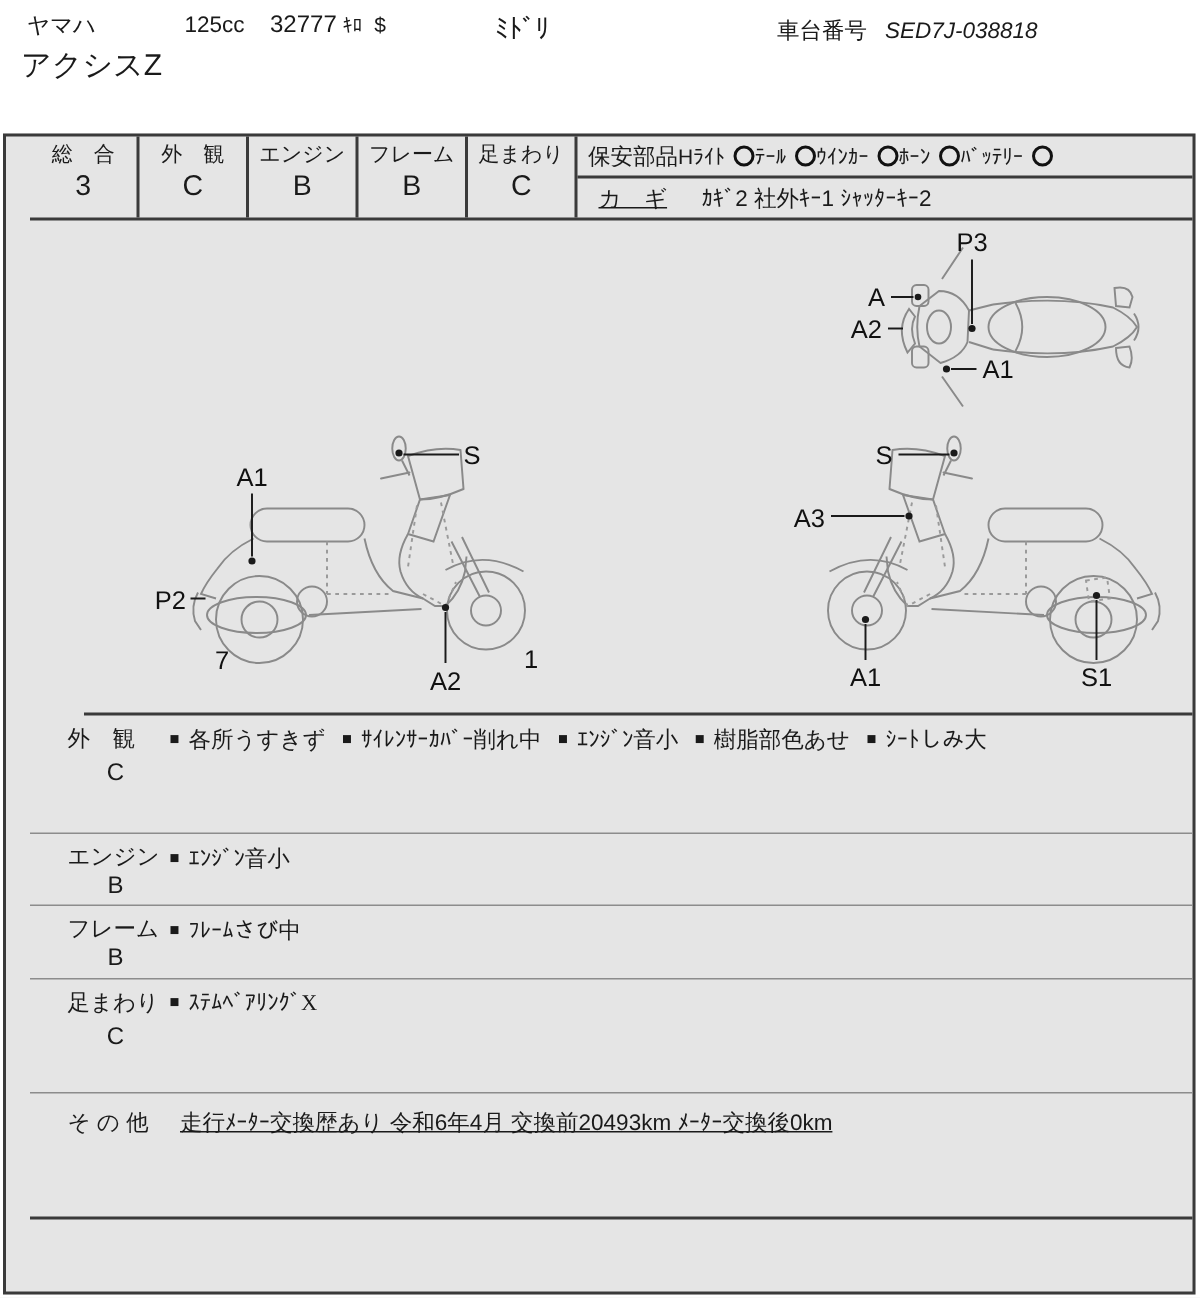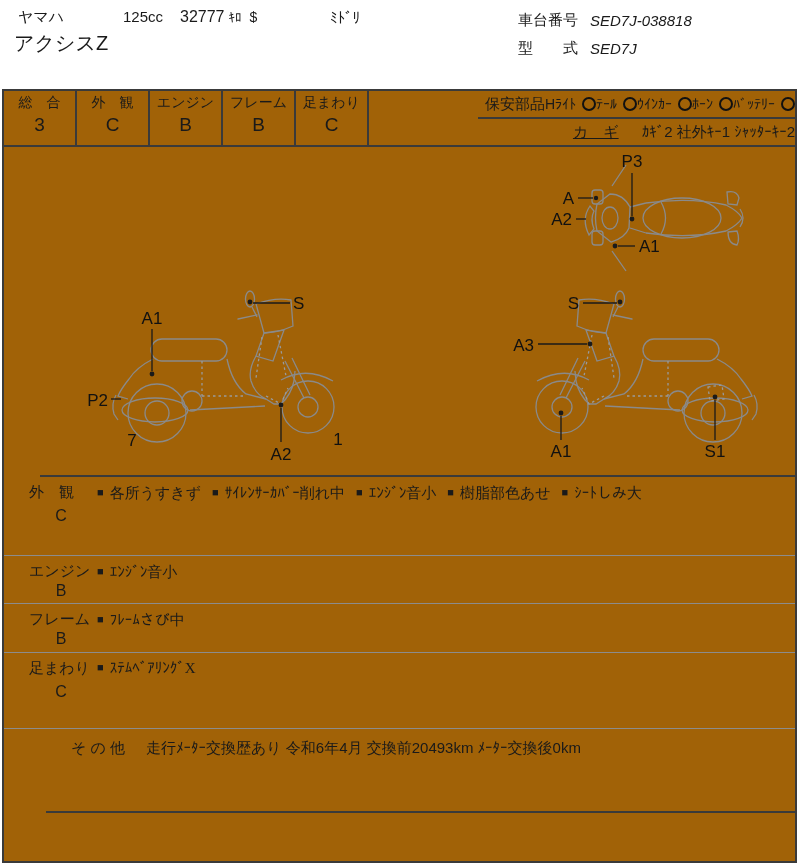--- a/index.html
+++ b/index.html
@@ -9,39 +9,39 @@
     color: #1a1a1a;
     position: relative;
     overflow: hidden;
   }
   .header { position: absolute; left: 0; top: 0; width: 753px; height: 88px; }
   .hdr-maker        { position: absolute; left: 18px;  top: 8px;  font-size: 15px; }
   .hdr-displacement { position: absolute; left: 123px; top: 8px;  font-size: 15px; }
   .hdr-mileage      { position: absolute; left: 180px; top: 8px;  font-size: 16px; }
   .hdr-mileage .unit{ font-size: 13px; margin-left: 4px; }
   .hdr-mileage .mark{ font-size: 14px; margin-left: 8px; }
-  .hdr-color        { position: absolute; left: 330px; top: 9px;  font-size: 15px; }
+  .hdr-color        { position: absolute; left: 330px; top: 9px;  font-size: 18px; }
   .hdr-model        { position: absolute; left: 14px;  top: 30px; font-size: 20px; }
   .hdr-right { position: absolute; left: 518px; top: 6px; font-size: 15px; }
   .hdr-right .row { display: flex; height: 28px; align-items: center; }
   .hdr-right .lbl { display: inline-block; width: 72px; }
   .hdr-right .val { display: inline-block; font-style: italic; }
 
   .main-box {
     position: absolute; left: 2px; top: 89px; width: 795px; height: 774px;
-    border: 2px solid #3a3a3a; display: flex; flex-direction: column; background: #a16207;
+    border: 2px solid #3a3a3a; display: flex; flex-direction: column; background: #e5e5e5; padding-left: 16px;
   }
   .top-table { display: flex; height: 56px; border-bottom: 2px solid #3a3a3a; }
   .grade-cell {
     width: 73px; border-right: 2px solid #3a3a3a;
     display: flex; flex-direction: column; align-items: center;
   }
   .grade-cell .g-label { font-size: 14px; margin-top: 3px; white-space: pre; }
   .grade-cell .g-value { font-size: 19px; margin-top: 2px; }
-  .right-col { flex: 1; display: flex; flex-direction: column; align-items: flex-end; }
+  .right-col { flex: 1; display: flex; flex-direction: column; }
   .safety-row {
     height: 28px; border-bottom: 2px solid #3a3a3a;
     display: flex; align-items: center; padding-left: 7px; font-size: 15px;
   }
   .safety-item { display: flex; align-items: center; font-size: 14px; }
   .safety-item:first-of-type { margin-left: 12px; }
   .ok-circle {
     display: inline-block; width: 14px; height: 14px; border: 2px solid #111;
     border-radius: 50%; margin-left: 6px;
   }
@@ -55,48 +55,44 @@
   .dash { stroke-dasharray: 2.5,3; stroke: #9a9a9a; }
   .lline { stroke: #1a1a1a; stroke-width: 1.3; fill: none; }
   .ldot { fill: #1a1a1a; }
   .ltext { font-size: 17px; fill: #111; font-family: "Liberation Sans", "DejaVu Sans", sans-serif; }
 
   .cond-row { position: relative; border-bottom: 1px solid #8c8c8c; }
   .cond-row.r0 { height: 79px; }
   .cond-row.r1 { height: 48px; }
   .cond-row.r2 { height: 49px; }
   .cond-row.r3 { height: 76px; }
-  .cond-row.other { height: 84px; border-bottom: 2px solid #3a3a3a; margin-left: 42px; }
+  .cond-row.other { height: 84px; border-bottom: 2px solid #3a3a3a; }
   .cond-label { position: absolute; left: 25px; top: 6px; font-size: 15px; white-space: pre; }
   .cond-grade { position: absolute; left: 22px; width: 70px; text-align: center; top: 30px; font-size: 16px; }
   .cond-row.r1 .cond-grade, .cond-row.r2 .cond-grade { top: 26px; }
   .cond-notes { position: absolute; left: 93px; top: 7px; right: 8px; display: flex; flex-wrap: wrap; font-size: 15px; font-family: Liberation Serif, serif; }
   .note { margin-right: 11px; white-space: nowrap; }
   .note .bullet { font-size: 11px; margin-right: 6px; vertical-align: 2px; }
-  .other-text { position: absolute; left: 100px; top: 10px; font-size: 15px; }
+  .other-text { position: absolute; left: 100px; top: 10px; font-size: 15px; text-decoration: underline; }
   .cond-row.other .cond-label { top: 10px; }
   .empty-row { flex: 1; }
 </style>
 </head>
 <body>
 
 <div class="header">
   <span class="hdr-maker">ヤマハ</span>
   <span class="hdr-displacement">125cc</span>
   <span class="hdr-mileage"><span>32777</span><span class="unit">ｷﾛ</span><span class="mark">$</span></span>
   <span class="hdr-color">ﾐﾄﾞﾘ</span>
   <span class="hdr-model">アクシスZ</span>
   <div class="hdr-right">
     <div class="row">
       <span class="lbl">車台番号</span>
       <span class="val">SED7J-038818</span>
-    </div>
-    <div class="row">
-      <span class="lbl">型　　式</span>
-      <span class="val">SED7J</span>
     </div>
   </div>
 </div>
 
 <div class="main-box">
 
   <div class="top-table">
     <div class="grade-cell">
       <div class="g-label">総　合</div>
       <div class="g-value">3</div>

